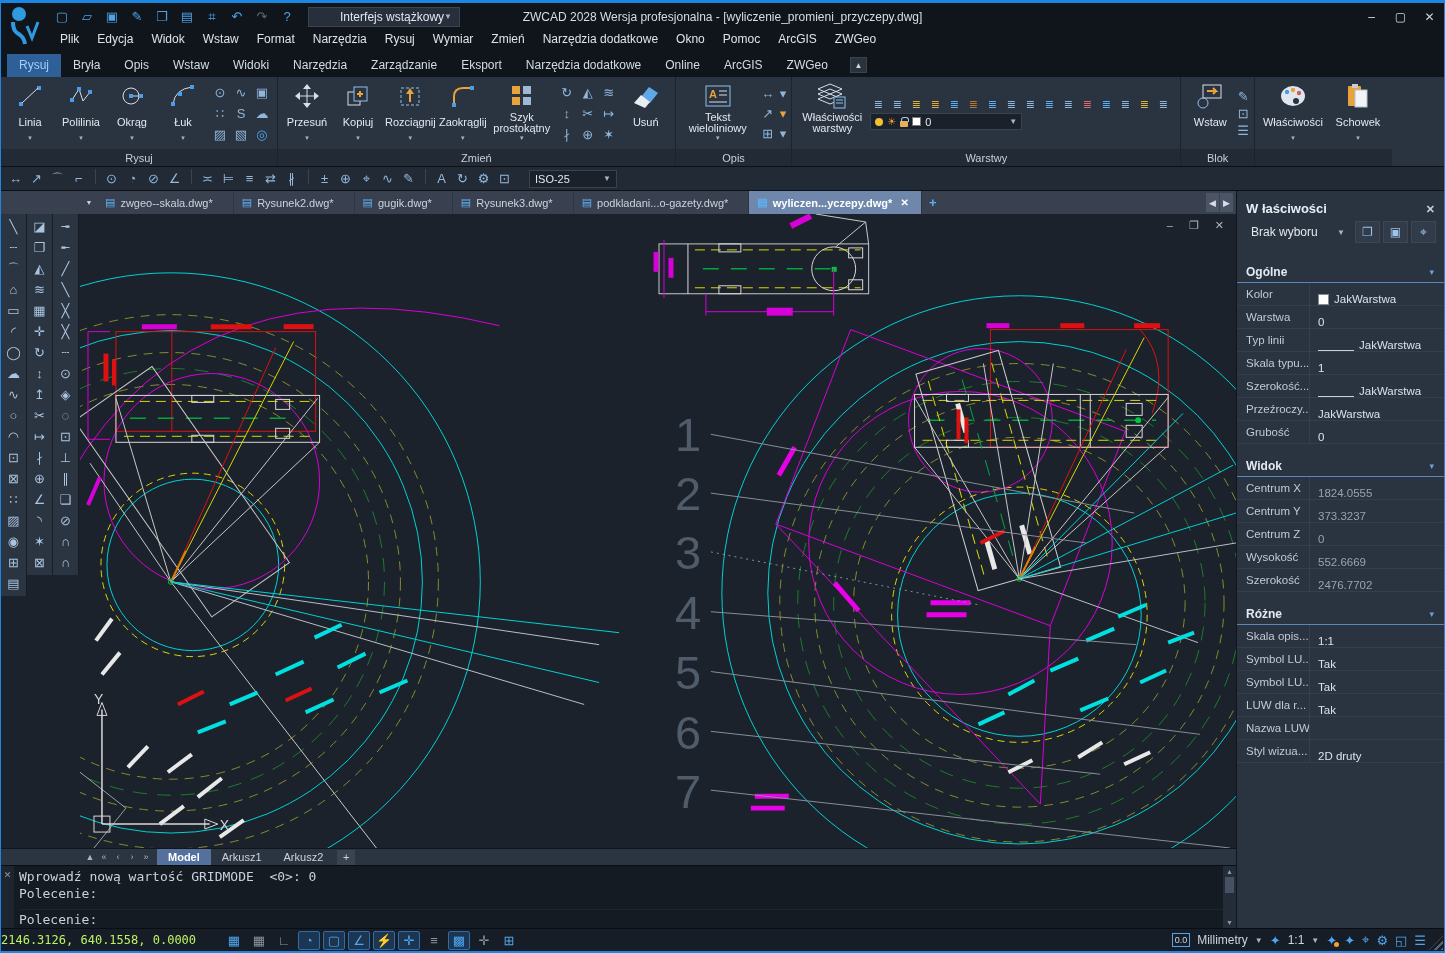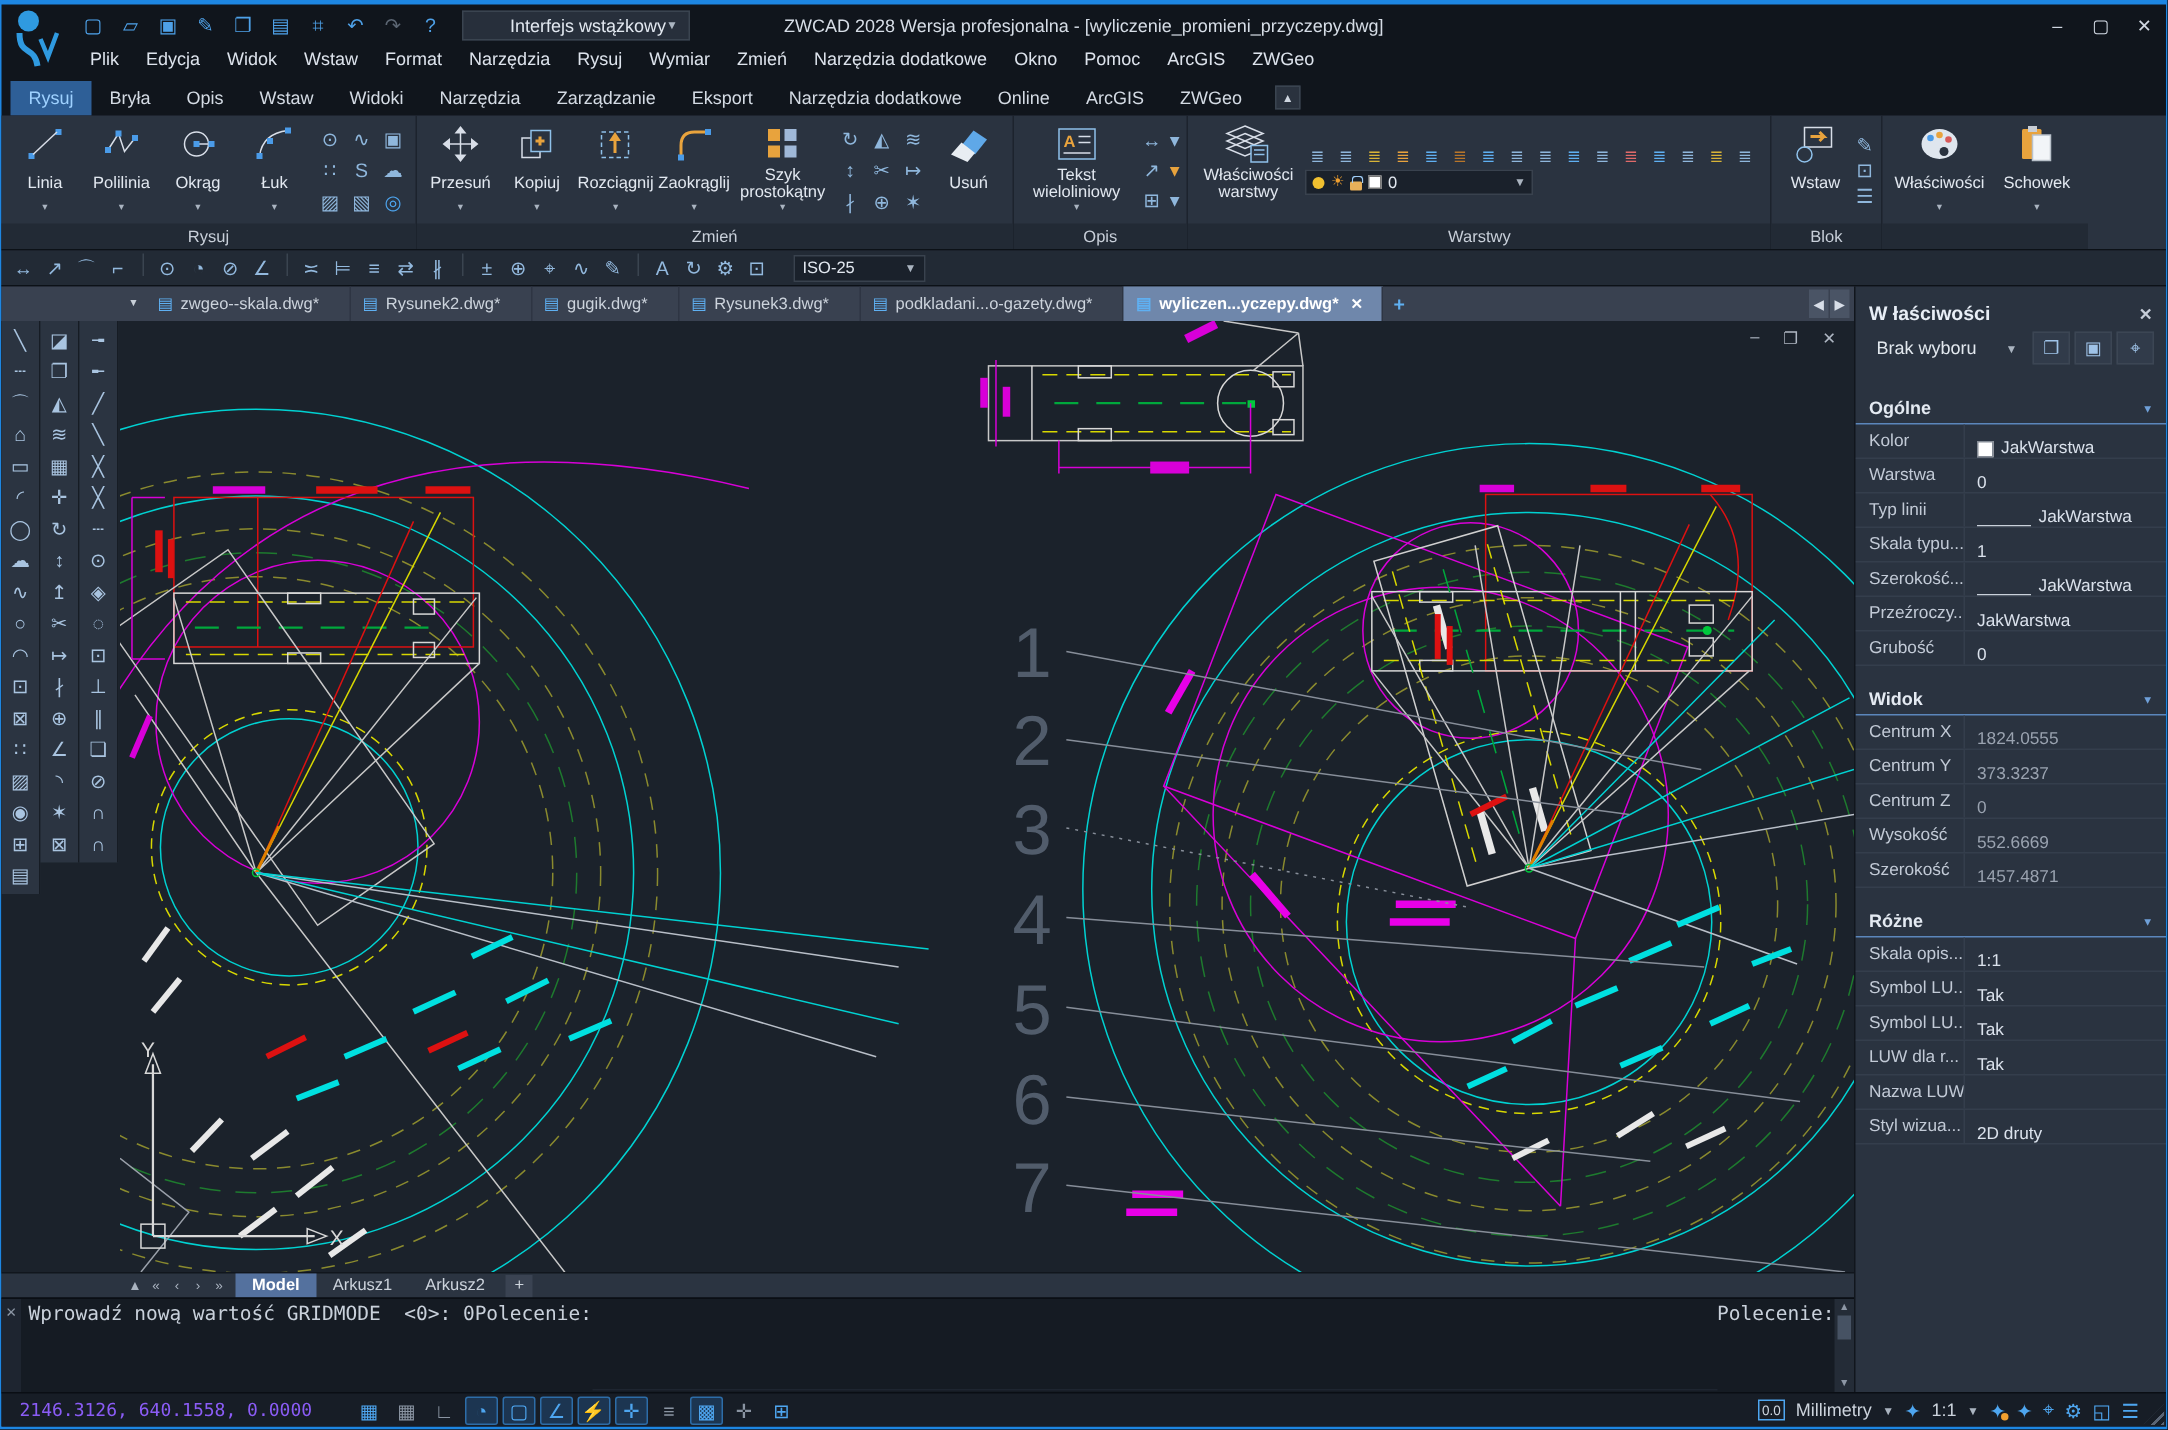--- a/index.html
+++ b/index.html
@@ -89,28 +89,28 @@
 .lnav{display:flex;gap:4px;margin-left:84px;color:#aab3c0;font-size:9px}
 .lnav span{width:10px;text-align:center}
 .ltabs{display:flex;margin-left:6px;height:100%}
 .ltab{padding:0 11px;display:flex;align-items:center;color:#ccd3dc}
 .ltab.active{background:#54719e;color:#fff;font-weight:bold}
 .lplus{width:18px;height:15px;display:flex;align-items:center;justify-content:center;color:#cfd6de;background:#3a4352;margin-left:3px}
 
 .cmd{height:63px;background:#151b23;display:flex;border-top:1px solid #0a0e14}
 .cmdside{width:13px;background:#1e2530;display:flex;justify-content:center;padding-top:4px}
 .cmdclose{font-size:9px;color:#8d97a5}
-.cmdtext{flex:1;font-family:"DejaVu Sans Mono",monospace;font-size:13px;color:#c9d1db;padding:2px 0 0 5px;line-height:17px;white-space:pre;display:flex;flex-direction:row}
+.cmdtext{flex:1;font-family:"DejaVu Sans Mono",monospace;font-size:13px;color:#c9d1db;padding:2px 0 0 5px;line-height:17px;white-space:pre;display:flex;flex-direction:column}
 .cmdtext .sp{flex:1;border-bottom:1px solid #1e2530;margin-bottom:1px}
 .cmdscroll{width:13px;background:#242c37;display:flex;flex-direction:column;align-items:center;font-size:7px;color:#8d97a5;padding:2px 0;gap:2px}
 .cthumb{width:9px;height:16px;background:#465263}
 .cfill{flex:1}
 
 .statusbar{height:23px;background:#171d26;display:flex;align-items:center;border-top:1px solid #0a0e14;position:relative}
-.coords{font-family:"DejaVu Sans Mono",monospace;font-size:12px;color:#8b5cf6;margin-left:12px;width:222px;white-space:nowrap}
+.coords{font-family:"DejaVu Sans Mono",monospace;font-size:12px;color:#bef264;margin-left:0;width:222px;white-space:nowrap}
 .toggles{display:flex;gap:3px}
 .tgl{width:22px;height:19px;display:flex;align-items:center;justify-content:center;font-size:13px;color:#8a94a2;border-radius:2px}
 .tgl.active{color:#4ea6f0}
 .tgl.boxed{border:1px solid #2d6da8;background:#1c3551}
 .srt{margin-left:auto;display:flex;align-items:center;gap:7px;margin-right:18px;font-size:12px;color:#ccd3dc}
 .ubox{border:1px solid #4ea6f0;font-size:9px;padding:0 2px;height:14px;display:flex;align-items:center;color:#cfd6e0}
 .star{color:#4ea6f0;font-size:13px;position:relative}
 .star.dot::after{content:"";position:absolute;right:-2px;bottom:1px;width:5px;height:5px;border-radius:50%;background:#f0a030}
 .sarr{font-size:8px;color:#aab4c0}
 .sgl{color:#4ea6f0;font-size:13px}
@@ -1000,21 +1000,21 @@
             <div class="prow dim">
               <span class="plab">Wysokość</span>
               <span class="pval">
                 <span>552.6669</span>
               </span>
             </div>
 
             <div class="prow dim">
               <span class="plab">Szerokość</span>
               <span class="pval">
-                <span>1457.4871</span>
+                <span>2476.7702</span>
               </span>
             </div>
           </div>
       </div>
 
       <div class="psec">
         <div class="phead">
           <span>Różne</span>
           <span class="chev">▾</span>
         </div>

